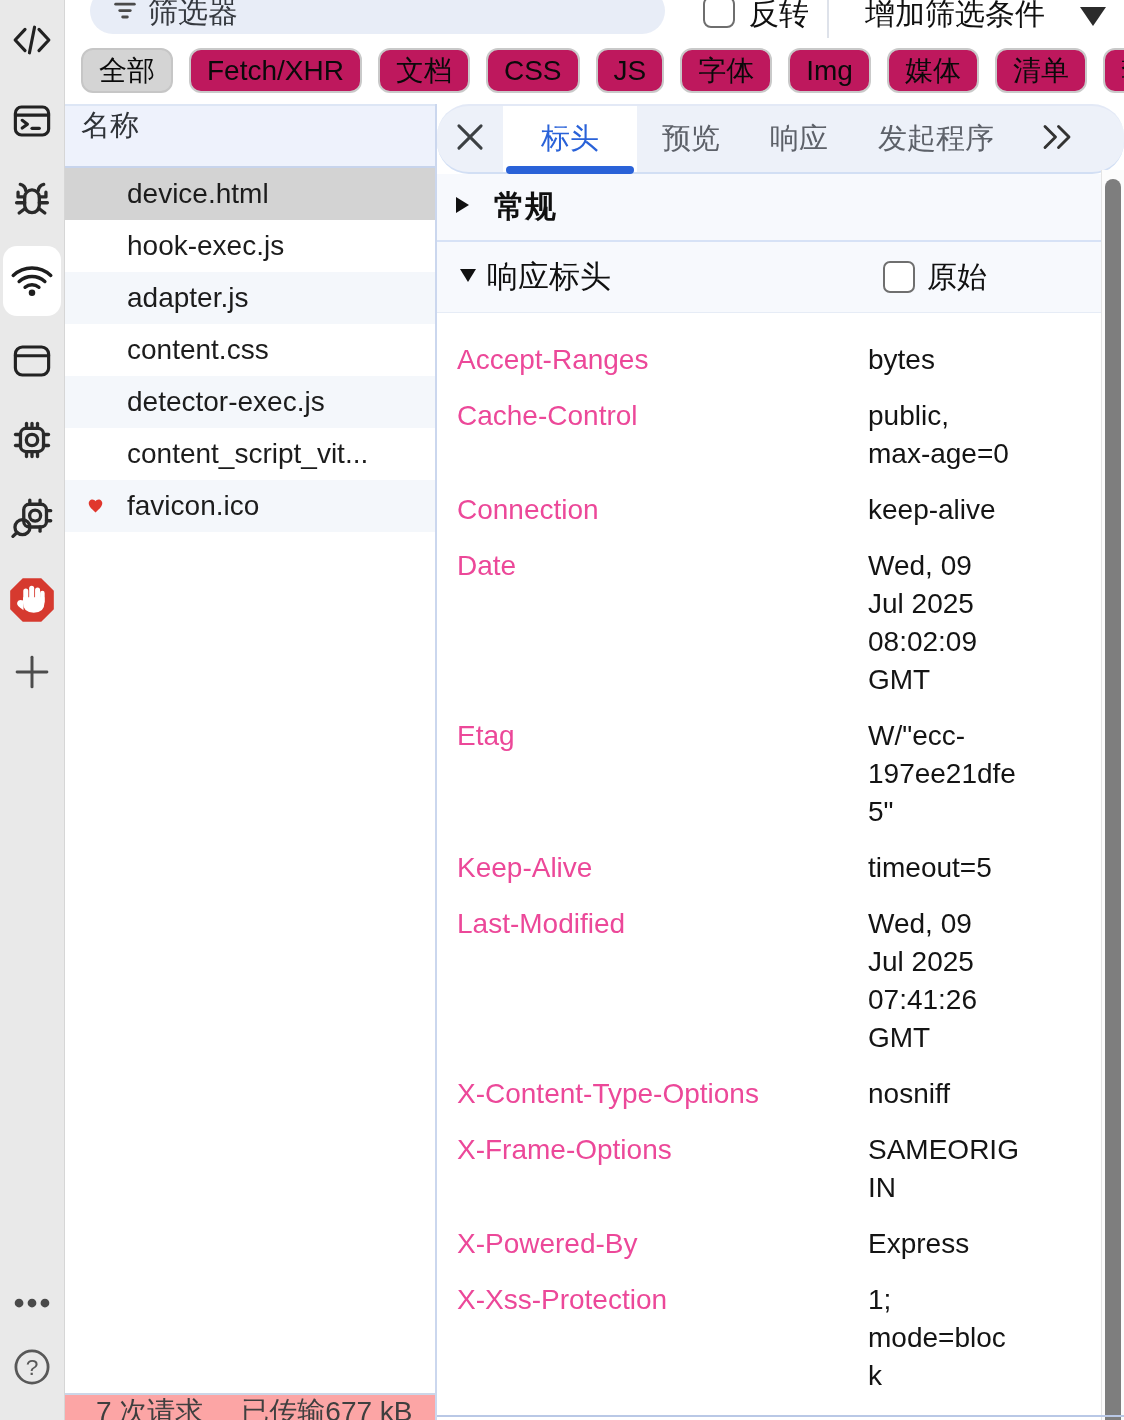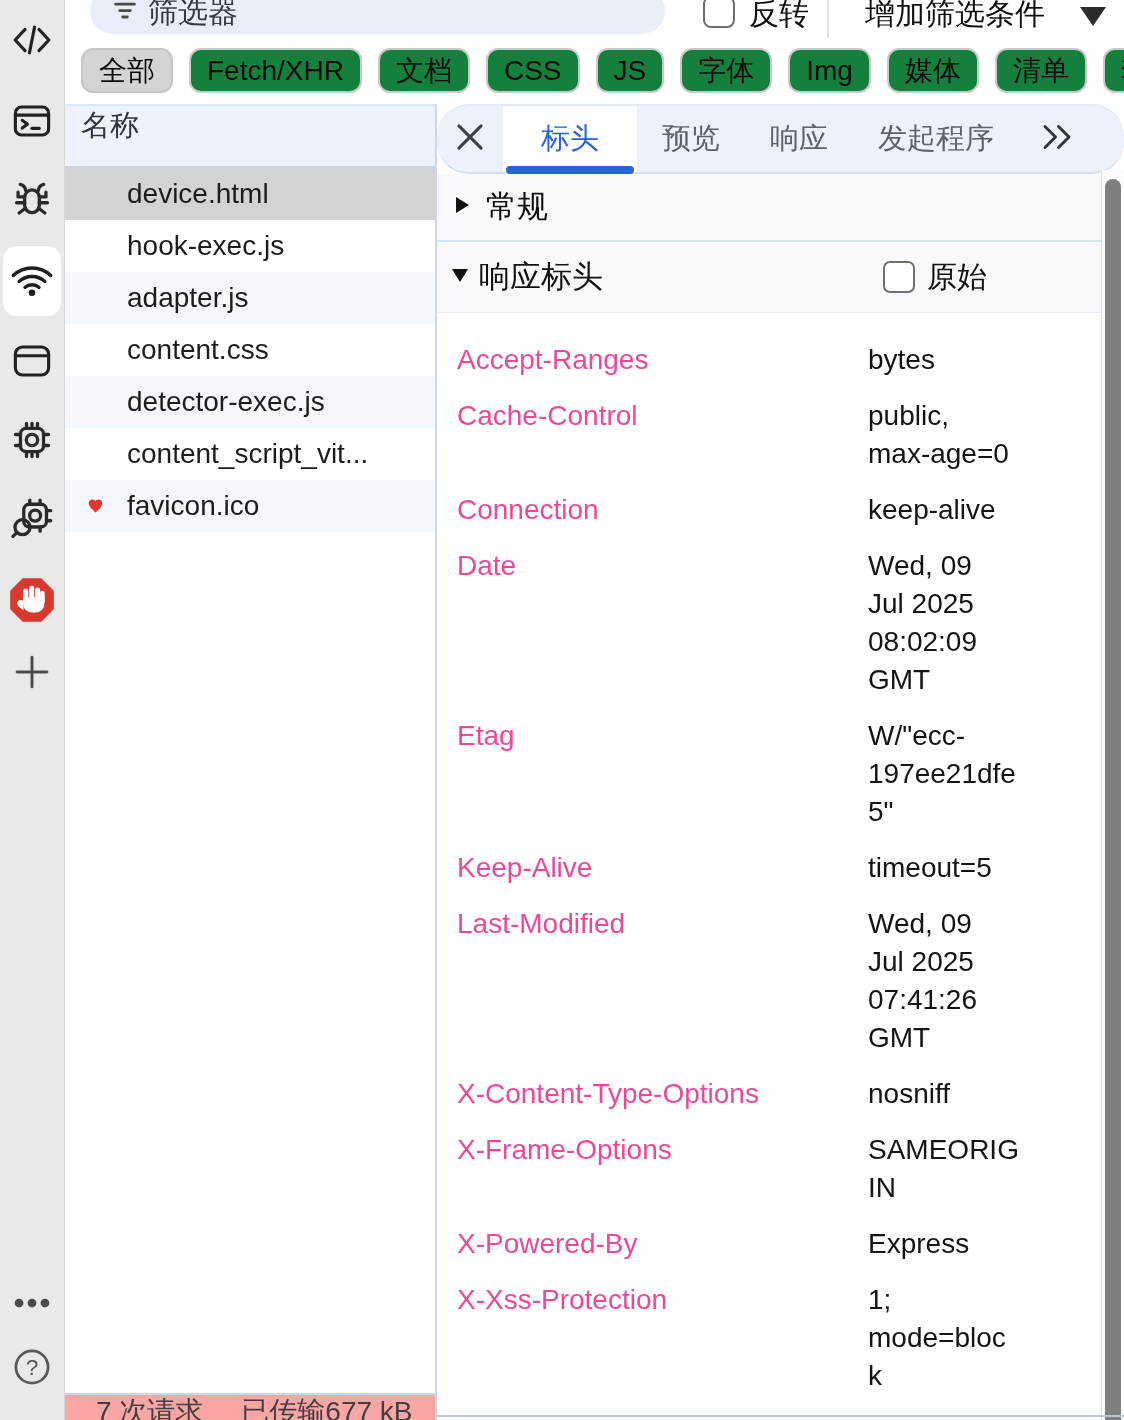--- a/index.html
+++ b/index.html
@@ -27,21 +27,21 @@
   .filter-pill .f-text{position:absolute;left:58px;bottom:1px;font-size:30px;color:#35393f;}
   .invert-box{position:absolute;left:638px;top:-4px;width:28px;height:28px;
     border:2.5px solid #6e6e6e;border-radius:8px;background:#fff;}
   .invert-label{position:absolute;left:684px;top:-6px;font-size:30px;color:#101010;}
   .top-divider{position:absolute;left:762px;top:-8px;width:2px;height:46px;background:#dee2ea;}
   .addfilter-label{position:absolute;left:800px;top:-6px;font-size:30px;color:#101010;}
   .caret-down{position:absolute;left:1012px;top:4px;}
   
   .chips{position:absolute;left:16px;top:48px;display:flex;gap:16px;}
   .chip{height:45px;padding:0 16px;border:2px solid #c9c9c9;border-radius:12px;
-    background:#15803d;font-size:28px;color:#0a0a0a;display:flex;align-items:center;
+    background:#be185d;font-size:28px;color:#0a0a0a;display:flex;align-items:center;
     font-family:inherit;white-space:nowrap;}
   .chip.active{background:#d4d4d4;border-color:#c6c6c6;}
   
   .request-list{position:absolute;left:65px;top:104px;width:372px;bottom:0;
     background:#ffffff;border-right:2px solid #cbd7ee;box-sizing:border-box;}
   .rl-header{height:60px;background:#eef2fc;border-top:2px solid #dde6f5;
     border-bottom:2px solid #c7d4ec;display:flex;align-items:flex-start;
     padding-left:16px;font-size:29px;color:#2f3338;}
   .rl-row{position:relative;height:52px;display:flex;align-items:center;
     padding-left:62px;font-size:28px;color:#1c1c1c;box-sizing:border-box;}
@@ -55,22 +55,22 @@
   .details{position:absolute;left:437px;top:104px;right:0;bottom:0;background:#fff;}
   .tabstrip{height:66px;background:#edf1f9;border-top:2px solid #e3e9f6;
     border-bottom:2px solid #d2dff4;display:flex;align-items:stretch;box-sizing:content-box;border-radius:32px;}
   .close-btn{width:66px;display:flex;align-items:center;justify-content:center;}
   .tab{display:flex;align-items:center;font-size:29px;color:#5d6169;padding:0 25px;position:relative;}
   .tab.active{background:#ffffff;color:#2a62d8;font-weight:500;padding:0 38px;}
   .tab.active .underline{position:absolute;left:3px;right:3px;bottom:-2px;height:8px;
     background:#2a62d8;border-radius:5px;}
   .more-tabs{display:flex;align-items:center;margin-left:20px;}
   .section-row{display:flex;align-items:center;background:#f7f9fd;position:relative;}
-  .section-general{height:66px;border-bottom:2px solid #d7e2f6;padding-left:18px;gap:16px;}
-  .section-resp{height:70px;border-bottom:1px solid #e6ecf6;padding-left:14px;gap:10px;}
+  .section-general{height:66px;border-bottom:2px solid #d7e2f6;padding-left:18px;gap:24px;font-weight:bold;}
+  .section-resp{height:70px;border-bottom:1px solid #e6ecf6;padding-left:22px;gap:10px;}
   .section-title{font-size:31px;color:#101010;}
   .raw-box{position:absolute;left:446px;top:50%;transform:translateY(-50%);
     width:28px;height:28px;border:2.5px solid #6f6f6f;border-radius:7px;background:#fff;}
   .raw-label{position:absolute;left:490px;top:50%;transform:translateY(-50%);
     font-size:30px;color:#101010;}
   .headers-list{padding:28px 30px 0 20px;}
   .hrow{display:flex;margin-bottom:18px;}
   .hkey{width:411px;flex:none;font-size:28px;line-height:38px;color:#ec4899;font-weight:500;}
   .hval{flex:1;font-size:28px;line-height:38px;color:#141414;
     white-space:pre-line;word-break:break-all;}

